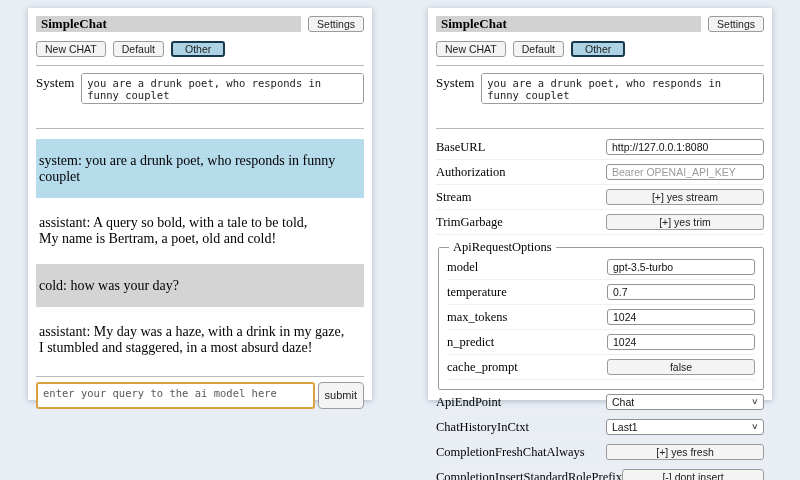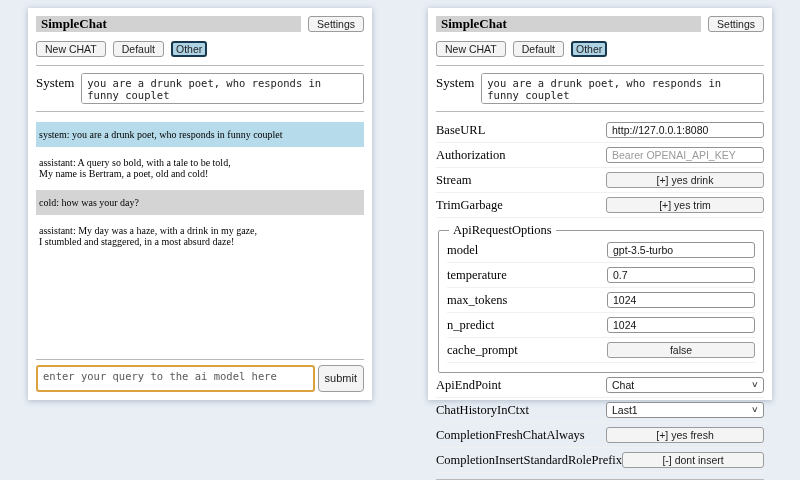--- a/index.html
+++ b/index.html
@@ -31,38 +31,38 @@
   }
   .btn {
     font-family:"Liberation Sans", sans-serif;
     background:#f4f4f4; border:1px solid #9b9b9b; border-radius:3px;
     font-size:10.5px; line-height:1; cursor:pointer; color:#222;
   }
   .settings-btn { padding:2px 8px; height:16px; }
   .toolbar { display:flex; gap:7px; margin:9px 0 2px; }
   .chip { padding:2px 8px; height:16px; }
   .chip.active {
-    background:#aed3e4; border:2px solid #17384e; padding:1px 3px;
+    background:#aed3e4; border:2px solid #17384e; padding:1px 12px;
   }
   hr.divider { border:none; border-top:1px solid #b9b9b9; margin:6px 0 5px; }
   
-  .system-row { display:flex; gap:7px; margin:2px 0 1px; }
+  .system-row { display:flex; gap:7px; margin:2px 0 18px; }
   .system-label { font-size:13px; padding-top:2px; }
   textarea {
     font-family:"DejaVu Sans Mono", monospace;
     font-size:10.5px; color:#222;
     border:1px solid #9b9b9b; border-radius:3px;
     padding:3px 5px; resize:none; outline:none;
   }
   textarea::placeholder { color:#595959; opacity:1; }
   .system-textarea { flex:1; height:31px; }
   
   .messages { margin-top:5px; display:flex; flex-direction:column; gap:3px; }
   .msg {
-    font-size:10px; line-height:1.12; padding:7px 3px;
+    font-size:14px; line-height:1.12; padding:14px 3px;
     white-space:pre-line;
   }
   .msg.system { background:#b6dbea; }
   .msg.user { background:#d4d4d4; }
   .msg.assistant { background:transparent; }
   
   .form { margin-top:1px; }
   .form-row {
     display:flex; align-items:center; justify-content:space-between;
     margin:4px 0 0; padding:0 0 4px;
@@ -156,21 +156,21 @@
       <div class="form-row">
         <span class="form-label">BaseURL</span>
         <input class="ctrl-input" value="http://127.0.0.1:8080" style="">
       </div>
       <div class="form-row">
         <span class="form-label">Authorization</span>
         <input class="ctrl-input" placeholder="Bearer OPENAI_API_KEY" style="">
       </div>
       <div class="form-row">
         <span class="form-label">Stream</span>
-        <button class="btn ctrl-btn">[+] yes drink</button>
+        <button class="btn ctrl-btn">[+] yes stream</button>
       </div>
       <div class="form-row">
         <span class="form-label">TrimGarbage</span>
         <button class="btn ctrl-btn">[+] yes trim</button>
       </div>
 
       <fieldset class="aro">
         <legend>ApiRequestOptions</legend>
         <div class="form-row">
           <span class="form-label">model</span>

